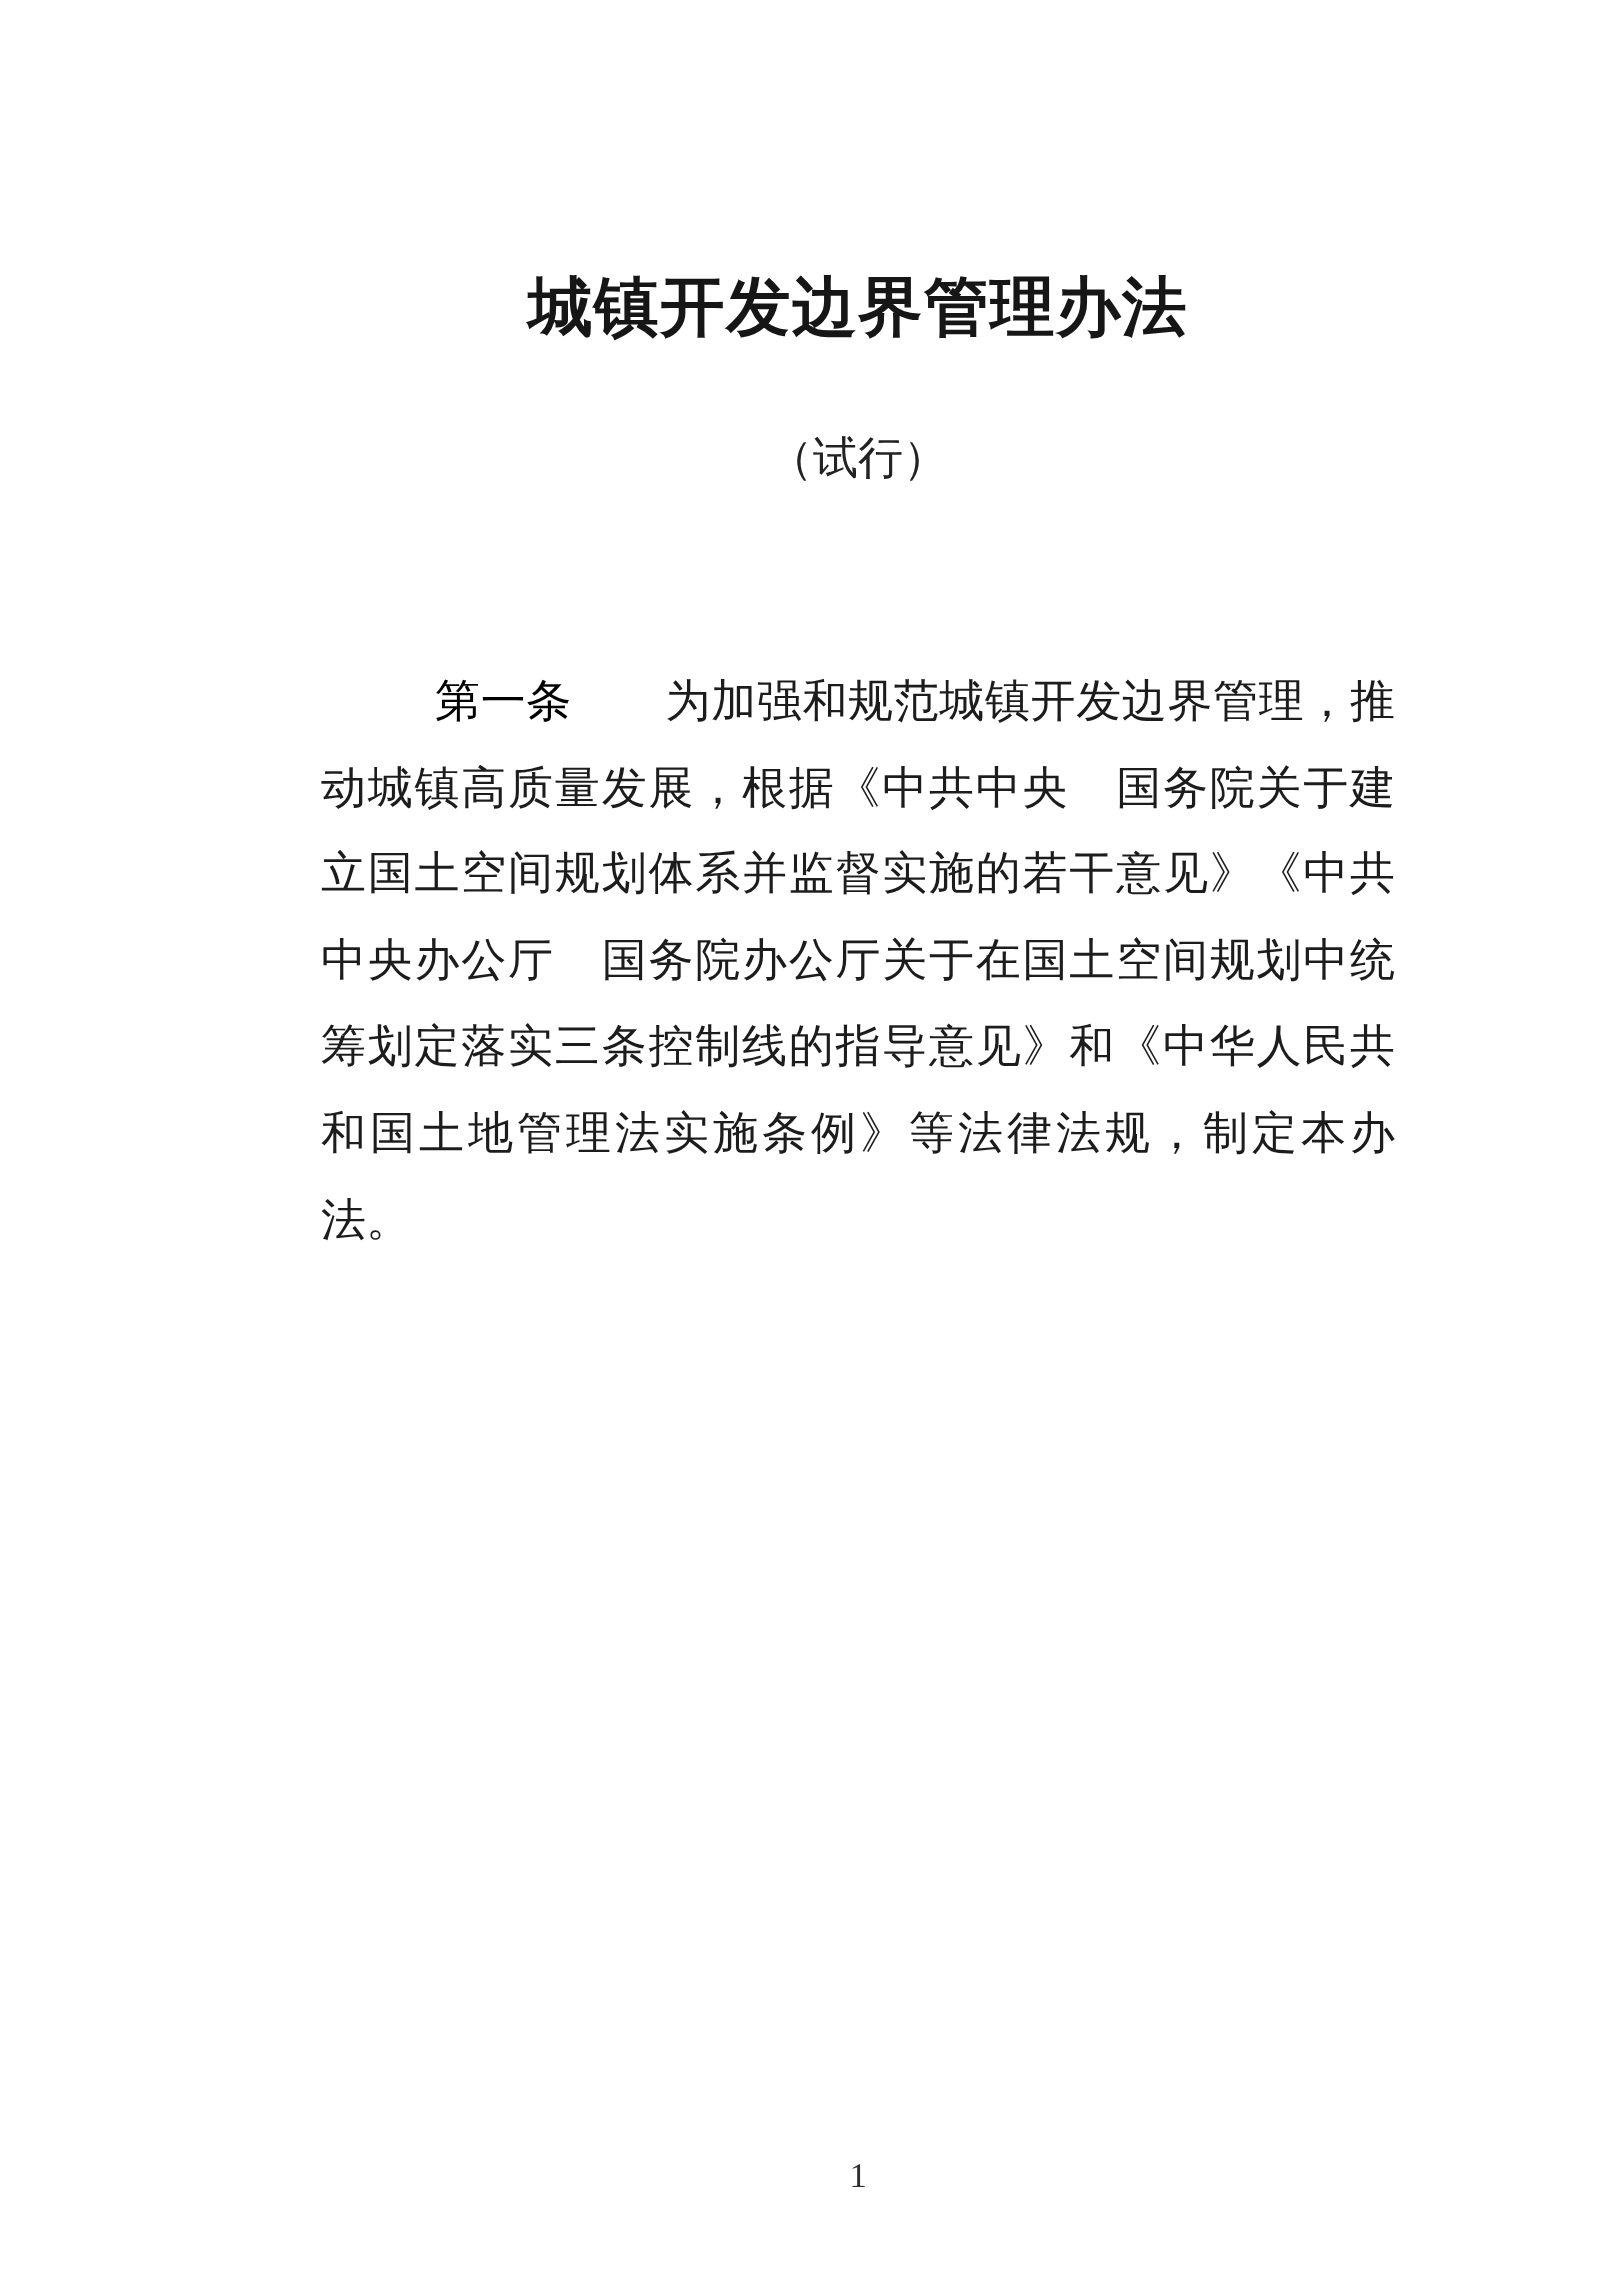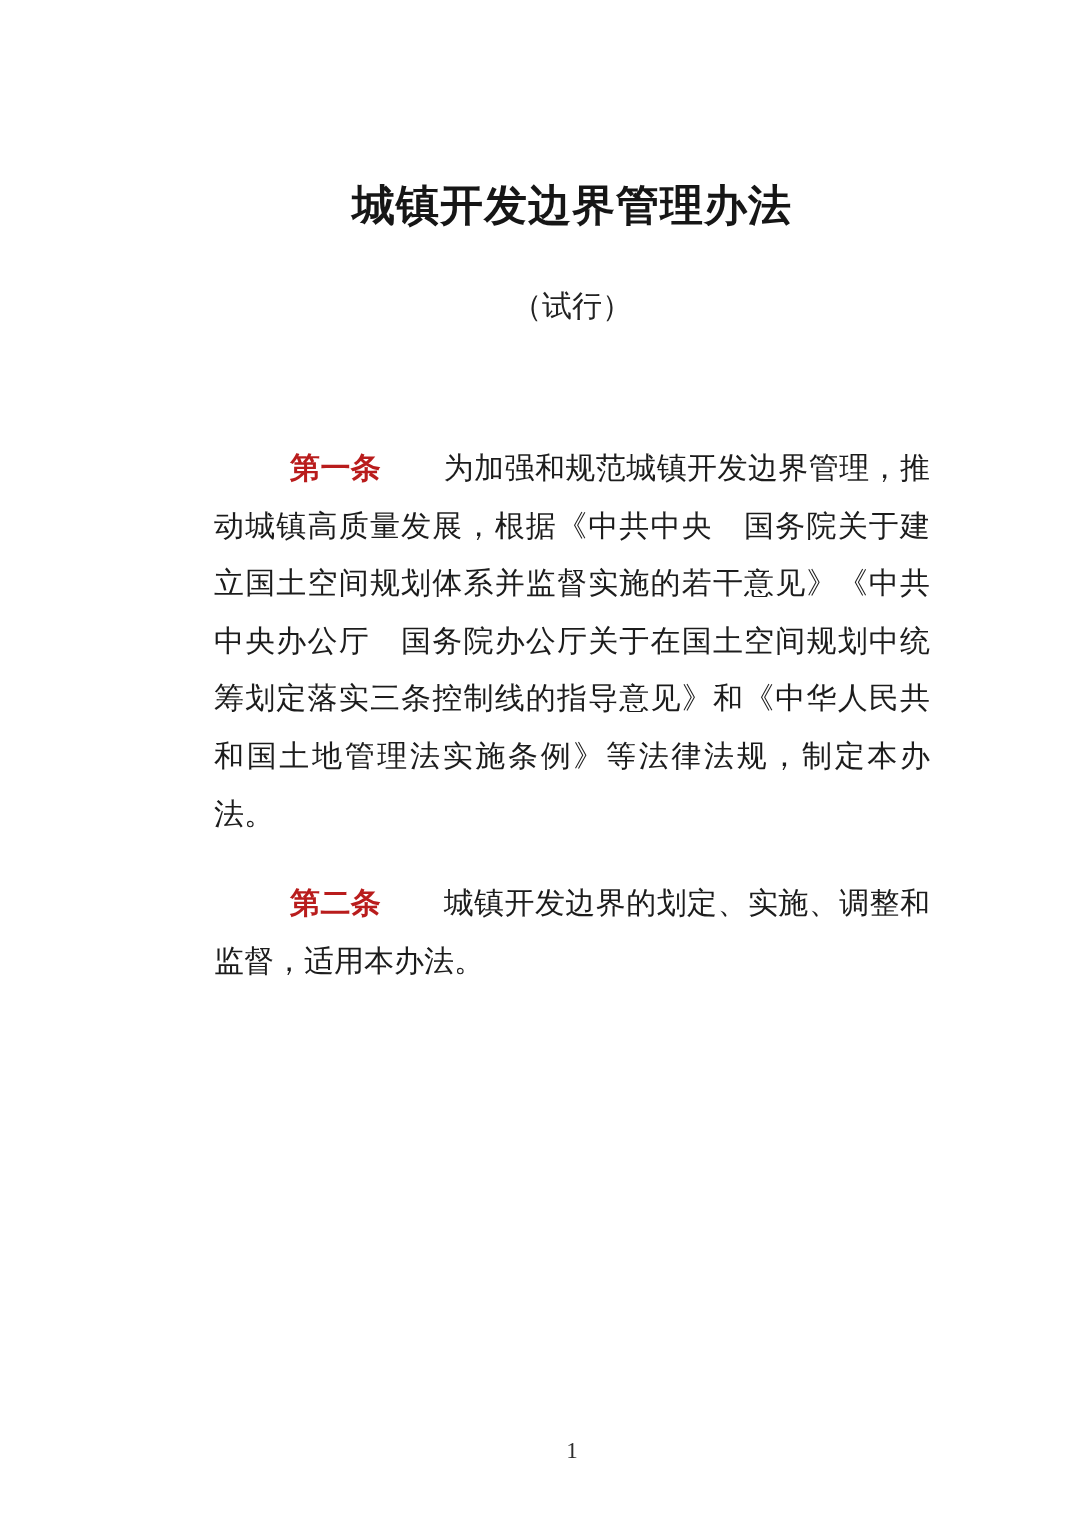--- a/index.html
+++ b/index.html
@@ -40,22 +40,22 @@
     text-align: justify;
     text-justify: inter-ideograph;
     color: #1c1c1c;
   }
   .para {
     text-indent: 2em;
     margin: 0;
   }
   .article-label {
     font-family: "Liberation Sans", sans-serif;
-    font-weight: 700;
-    color: #b91c1c;
+    font-weight: 400;
+    color: #000000;
   }
   .page-footer {
     position: absolute;
     bottom: 80px;
     left: 0;
     width: 100%;
     text-align: center;
     font-size: 23px;
     line-height: 26px;
     color: #2e2e2e;
@@ -68,21 +68,20 @@
 <div class="page">
 
   <h1 class="doc-title">城镇开发边界管理办法</h1>
 
   <div class="doc-subtitle">（试行）</div>
 
   <div class="doc-body">
 
     <p class="para"><span class="article-label">第一条</span><span>　为加强和规范城镇开发边界管理，推动城镇高质量发展，根据《中共中央　国务院关于建立国土空间规划体系并监督实施的若干意见》《中共中央办公厅　国务院办公厅关于在国土空间规划中统筹划定落实三条控制线的指导意见》和《中华人民共和国土地管理法实施条例》等法律法规，制定本办法。</span></p>
 
-    <p class="para"><span class="article-label">第二条</span><span>　城镇开发边界的划定、实施、调整和监督，适用本办法。</span></p>
 
 
 
 
   </div>
 
   <div class="page-footer">1</div>
 
 </div>
 

